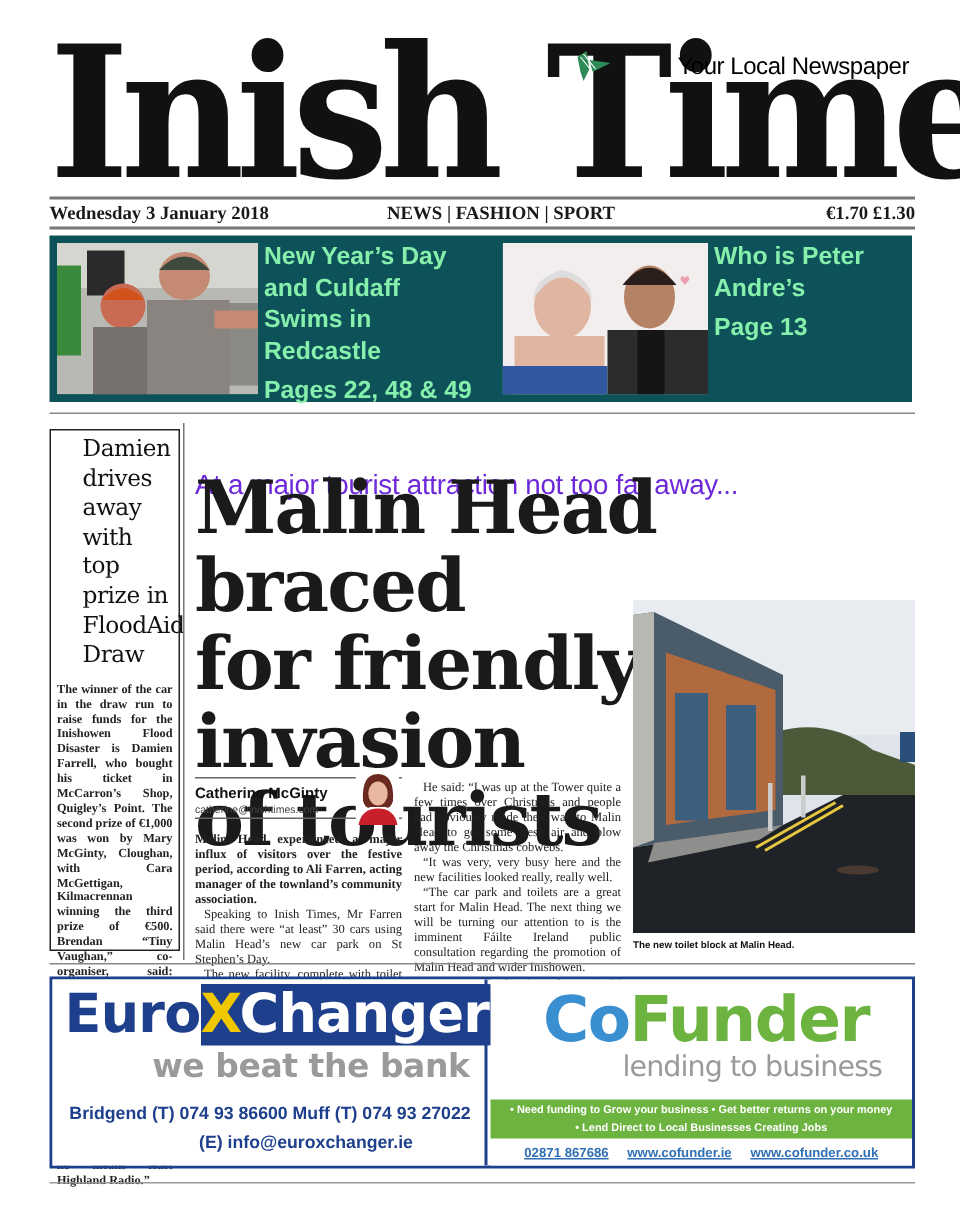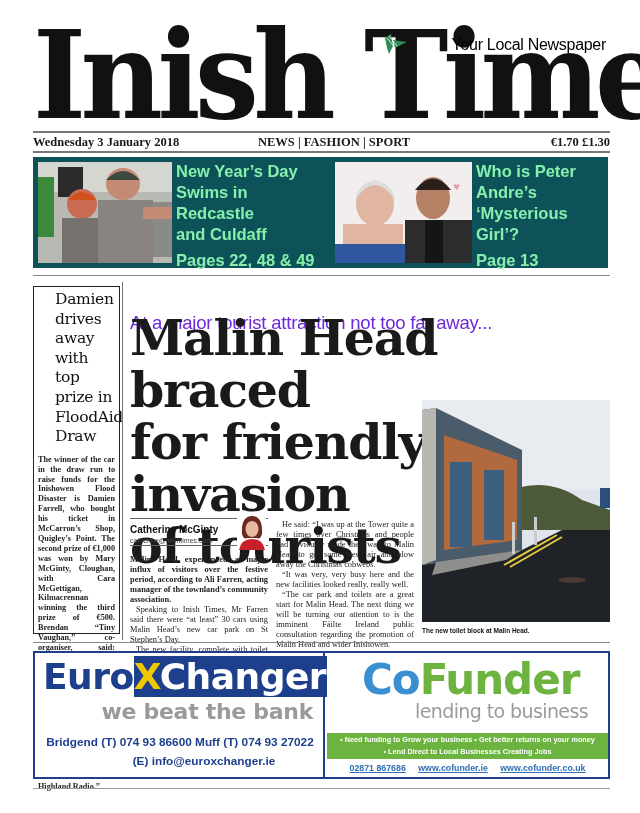--- a/index.html
+++ b/index.html
@@ -99,22 +99,22 @@
         <path d="M30 38 Q44 22 58 38 Z" fill="#d2521c"></path>
         <rect x="24" y="56" width="40" height="45" fill="#77716d"></rect>
         <ellipse cx="85" cy="22" rx="17" ry="16" fill="#c58a74"></ellipse>
         <path d="M68 18 Q85 0 102 18 Z" fill="#3e4a3e"></path>
         <rect x="60" y="38" width="55" height="63" fill="#8a8480"></rect>
         <rect x="105" y="45" width="29" height="12" fill="#c58a74"></rect>
       </svg>
     </div>
     <div class="teaser-text" style="left:143px;">
       <span style="display:block">New Year’s Day</span>
+      <span style="display:block">and Culdaff</span>
       <span style="display:block">Swims in Redcastle</span>
-      <span style="display:block">and Culdaff</span>
       <span class="pages">Pages 22, 48 &amp; 49</span>
     </div>
   </div>
   <div class="teaser" style="left:294px;width:281px;">
     <div class="teaser-photo" style="left:8px;width:137px;">
       <svg width="137" height="101" viewBox="0 0 137 101">
         <rect width="137" height="101" fill="#f2eeee"></rect>
         <ellipse cx="40" cy="42" rx="19" ry="22" fill="#e0b6a2"></ellipse>
         <path d="M20 38 Q40 8 60 38 Q58 22 40 18 Q22 22 20 38 Z" fill="#ddd"></path>
         <rect x="8" y="62" width="60" height="39" fill="#e0b6a2"></rect>
@@ -122,21 +122,20 @@
         <ellipse cx="98" cy="36" rx="17" ry="21" fill="#b68266"></ellipse>
         <path d="M80 28 Q98 5 116 28 Z" fill="#2a1f1a"></path>
         <rect x="70" y="58" width="67" height="43" fill="#2c2c2c"></rect>
         <rect x="90" y="58" width="18" height="43" fill="#151515"></rect>
         <text x="118" y="28" font-size="8" fill="#e9a0b0">♥</text>
       </svg>
     </div>
     <div class="teaser-text" style="left:149px;">
       <span style="display:block">Who is Peter</span>
       <span style="display:block">Andre’s</span>
-      <span style="display:block">‘Mysterious Girl’?</span>
       <span class="pages">Page 13</span>
     </div>
   </div>
 </section>
 
 <div class="rule" style="top:275px;height:1px;background:#888;"></div>
 
 <aside class="side-box">
   <div class="side-head">Damien drives away with top prize in FloodAid Draw</div>
   <div class="side-body">The winner of the car in the draw run to raise funds for the Inishowen Flood Disaster is Damien Farrell, who bought his ticket in McCarron’s Shop, Quigley’s Point. The second prize of €1,000 was won by Mary McGinty, Cloughan, with Cara McGettigan, Kilmacrennan winning the third prize of €500. Brendan “Tiny Vaughan,” co-organiser, said: “Thank you to Tim Kelly and all the sponsors of the car. Thanks to Fergus Brennan, Brennan Pharmacies. Thanks to all the ticket sellers, ticket buyers and all who supported the fundraiser in any-way and last but by no means least Highland Radio.”</div>

